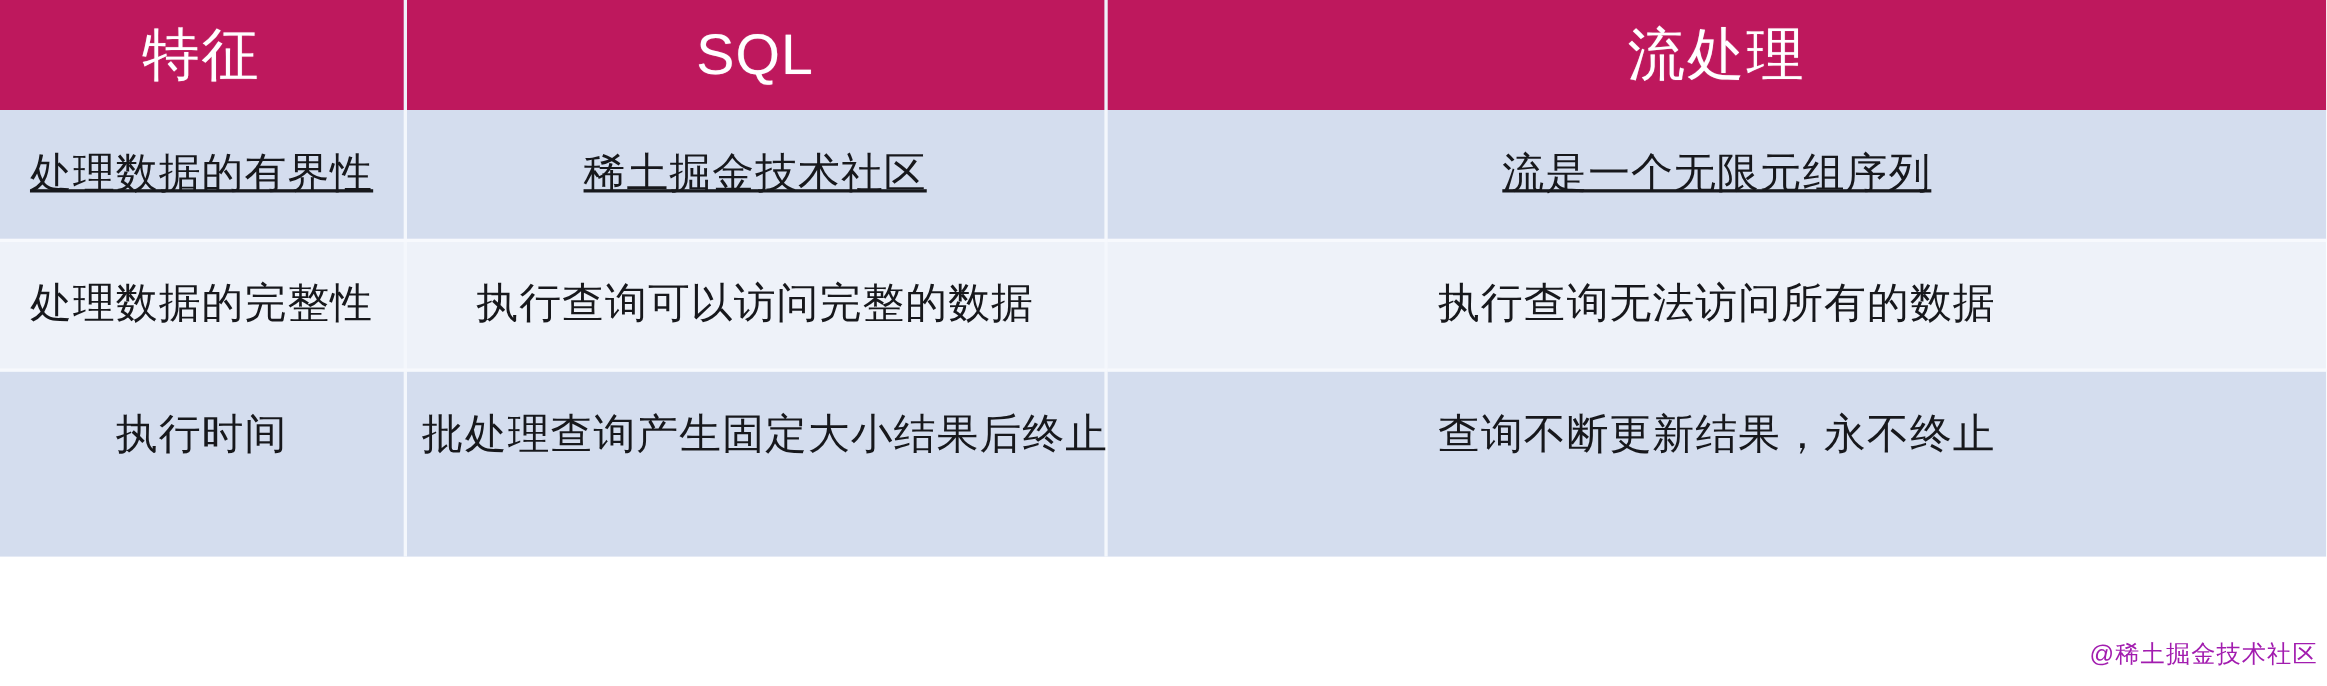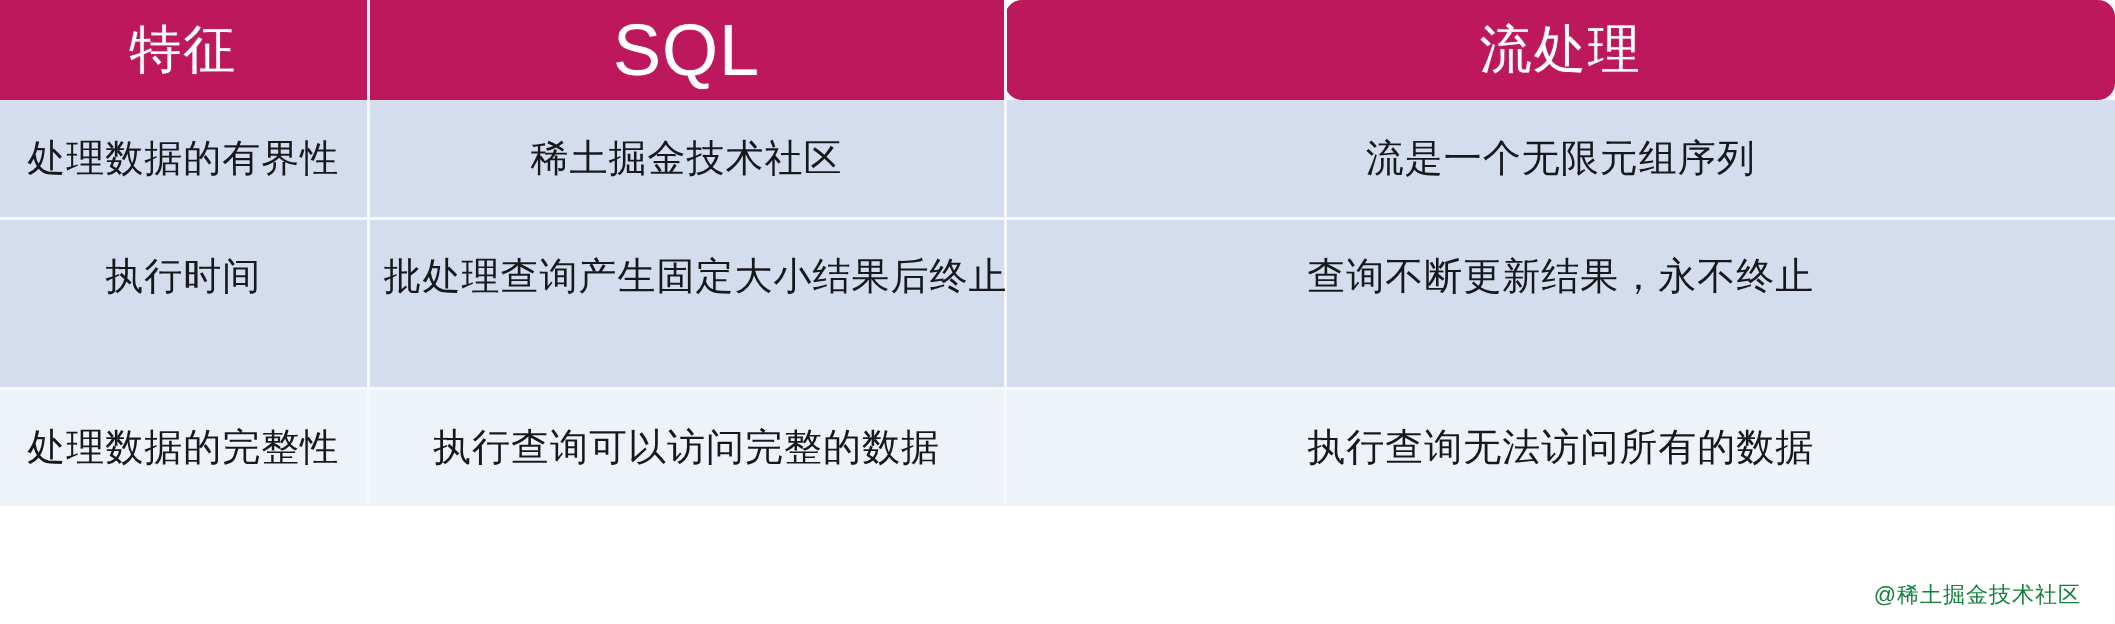--- a/index.html
+++ b/index.html
@@ -40,57 +40,57 @@
   .head-row th {
     height: 100px;
     background: #be185d;
     color: #ffffff;
     font-size: 52px;
     font-weight: 400;
     letter-spacing: 2px;
     border-right: 3px solid #eef2fa;
     text-shadow: 0 0 1px rgba(255,255,255,.45);
   }
-  .head-row th:last-child { border-right: 0; border-radius: 17px; }
-  .head-row th.head-sql { font-size: 72px; letter-spacing: 1px; margin-top: 40px; }
+  .head-row th:last-child { border-right: 0; }
+  .head-row th.head-sql { font-size: 52px; letter-spacing: 1px; margin-top: 40px; }
 
   
   .body-row td {
     color: #17181c;
     font-size: 38px;
     font-weight: 400;
     letter-spacing: 1px;
     border-right: 3px solid #f4f7fc;
     border-bottom: 3px solid #f7f9fd;
   }
   .body-row td:last-child { border-right: 0; }
   .body-row:last-child td { border-bottom: 0; }
 
   .row-shade-a td { background: #d4ddee; }
   .row-shade-b td { background: #eef2f9; }
 
-  .body-row.r1 td { height: 118px; }
+  .body-row.r1 td { height: 118px; text-decoration: underline; }
   .body-row.r2 td { height: 118px; }
   .body-row.r3 td { height: 170px; }
 
   .cell-text {
     display: block;
     padding: 0 14px;
     line-height: 1.25;
     white-space: nowrap;
   }
   .body-row.r3 .cell-text { transform: translateY(-26px); }
 
   
   .watermark {
     position: absolute;
-    right: 34px;
+    right: 8px;
     bottom: 14px;
     font-size: 22px;
-    color: #15803d;
+    color: #a21caf;
     letter-spacing: 1px;
     user-select: none;
     pointer-events: none;
   }
 </style>
 </head>
 <body>
 
 <div id="table-root">
 
@@ -116,42 +116,42 @@
           <span class="cell-text">处理数据的有界性</span>
         </td>
         <td>
           <span class="cell-text">稀土掘金技术社区</span>
         </td>
         <td>
           <span class="cell-text">流是一个无限元组序列</span>
         </td>
       </tr>
 
+      <tr class="body-row r2 row-shade-b">
+        <td>
+          <span class="cell-text">处理数据的完整性</span>
+        </td>
+        <td>
+          <span class="cell-text">执行查询可以访问完整的数据</span>
+        </td>
+        <td>
+          <span class="cell-text">执行查询无法访问所有的数据</span>
+        </td>
+      </tr>
+
       <tr class="body-row r3 row-shade-a">
         <td>
           <span class="cell-text">执行时间</span>
         </td>
         <td>
           <span class="cell-text">批处理查询产生固定大小结果后终止</span>
         </td>
         <td>
           <span class="cell-text">查询不断更新结果，永不终止</span>
         </td>
       </tr>
 
-      <tr class="body-row r2 row-shade-b">
-        <td>
-          <span class="cell-text">处理数据的完整性</span>
-        </td>
-        <td>
-          <span class="cell-text">执行查询可以访问完整的数据</span>
-        </td>
-        <td>
-          <span class="cell-text">执行查询无法访问所有的数据</span>
-        </td>
-      </tr>
-
     </tbody>
   </table>
 
   <div class="watermark">@稀土掘金技术社区</div>
 
 </div>
 
 </body></html>

